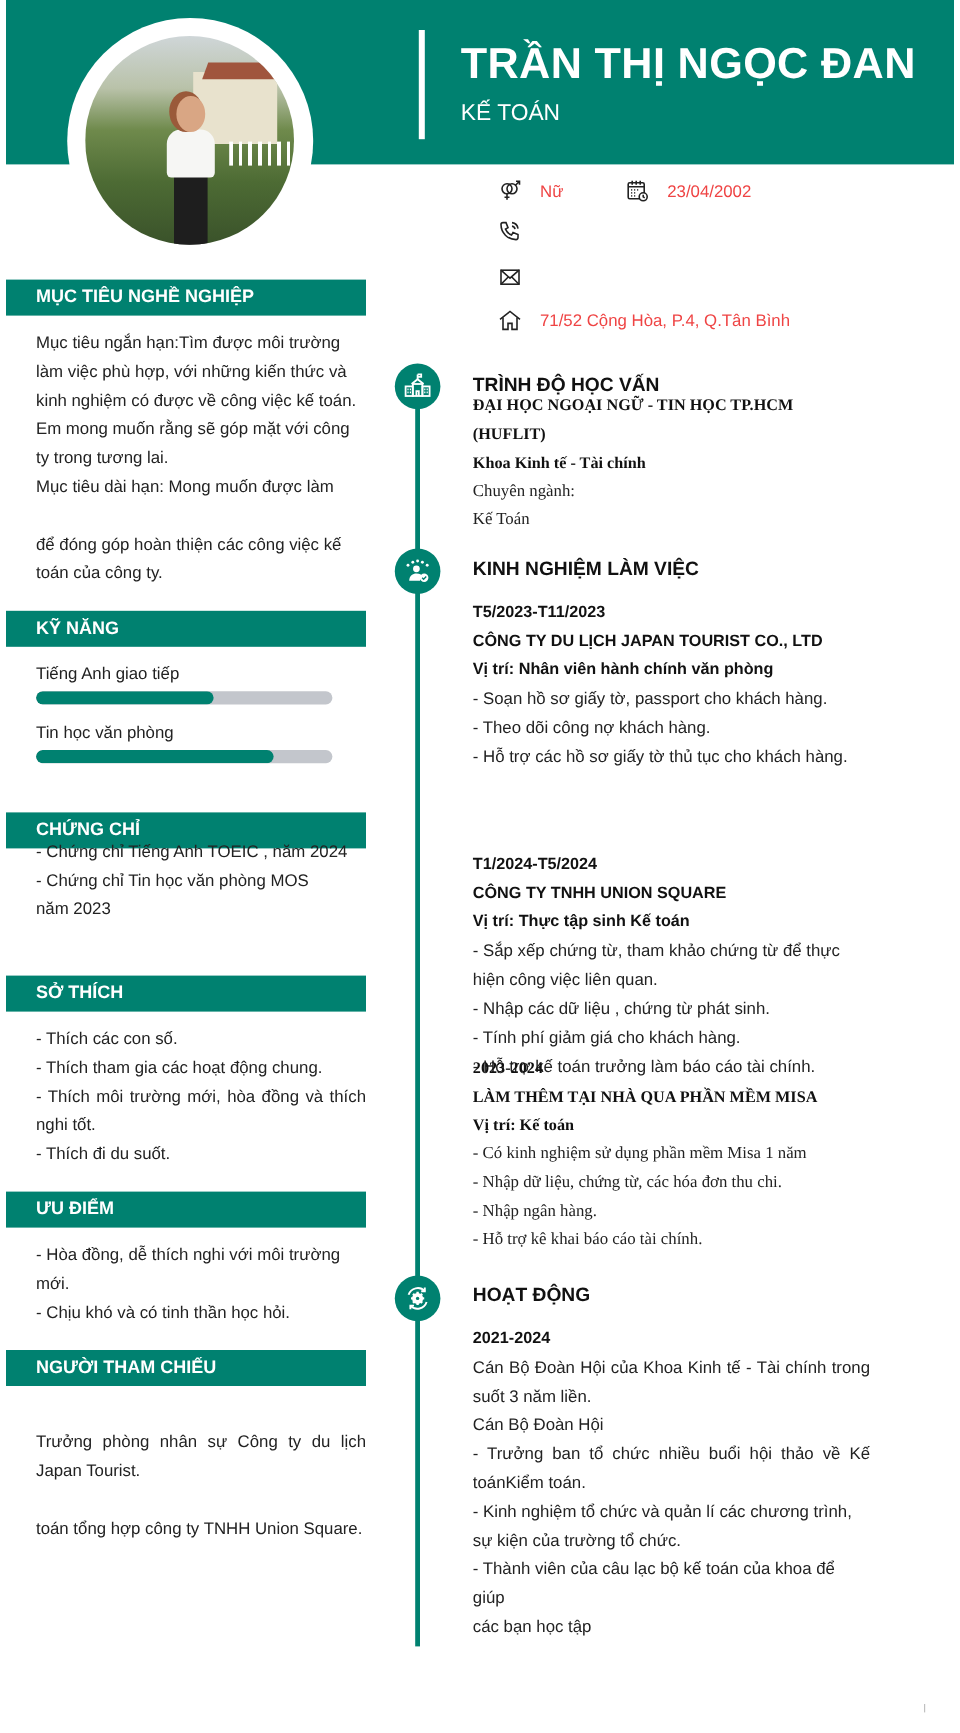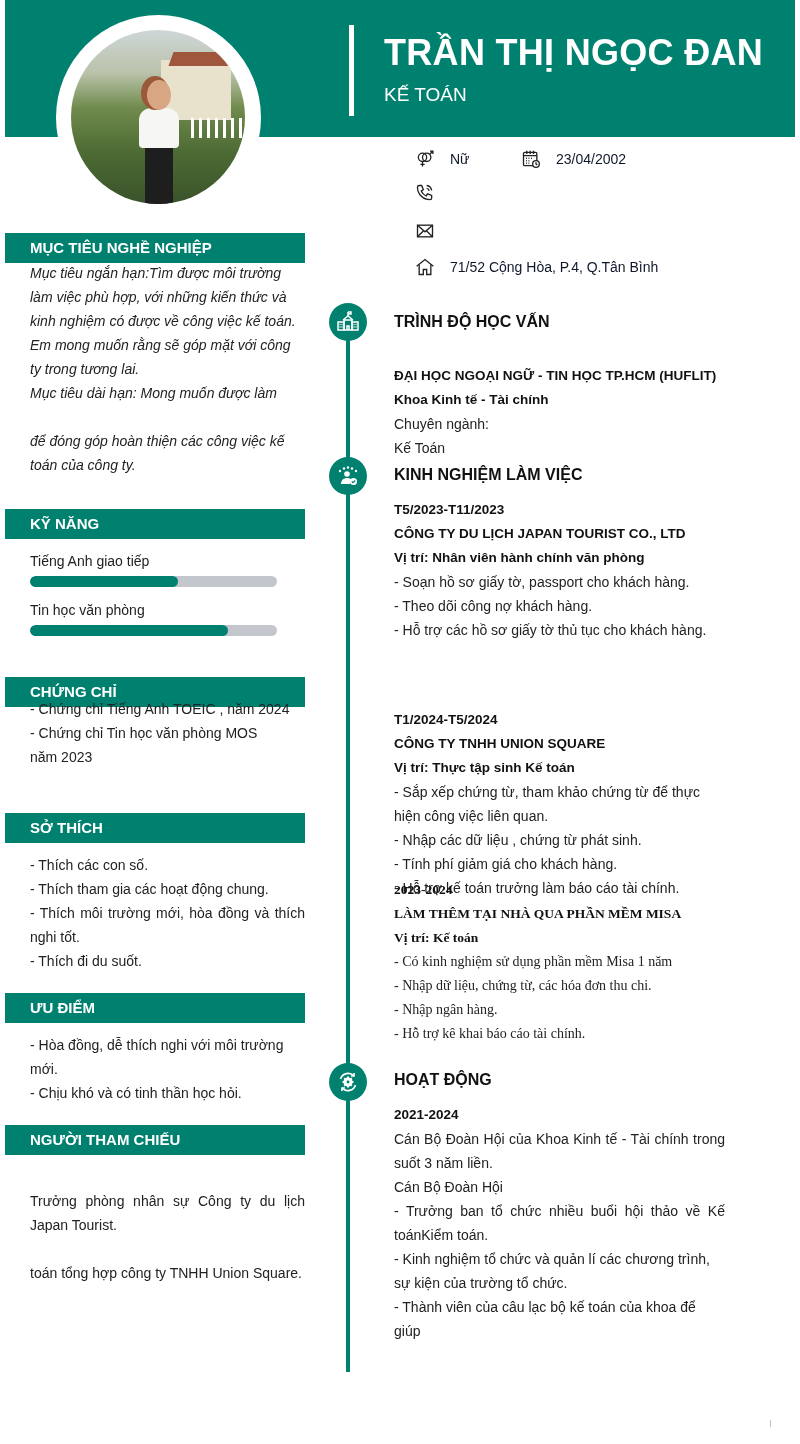--- a/index.html
+++ b/index.html
@@ -19,21 +19,21 @@
     .photo .person-body { position: absolute; left: 68px; top: 78px; width: 40px; height: 40px; background: #f6f6f4; border-radius: 12px 12px 4px 4px; }
     .photo .person-legs { position: absolute; left: 74px; top: 116px; width: 28px; height: 58px; background: #1e1e1e; }
     .photo .person-head { position: absolute; left: 76px; top: 50px; width: 24px; height: 30px; background: #d9a684; border-radius: 50%; box-shadow: -4px -2px 0 2px #9a5a3a; }
     .photo .fence { position: absolute; left: 120px; top: 88px; width: 54px; height: 20px;
       background: repeating-linear-gradient(90deg, #ffffff 0 3px, transparent 3px 8px); }
 
     .name-bar { position: absolute; left: 349px; top: 25px; width: 5px; height: 91px; background: #ffffff; }
     .name { position: absolute; left: 384px; top: 32px; font-size: 36px; font-weight: bold; color: #ffffff; letter-spacing: 0.3px; white-space: nowrap; }
     .job-title { position: absolute; left: 384px; top: 84px; font-size: 19px; color: #ffffff; white-space: nowrap; }
 
-    .contact-row { position: absolute; display: flex; align-items: center; font-size: 14px; color: #0f172a; white-space: nowrap; }
+    .contact-row { position: absolute; display: flex; align-items: center; font-size: 14px; color: #ef4444; white-space: nowrap; }
     .contact-row .ic { width: 22px; height: 22px; display: inline-flex; align-items: center; justify-content: center; margin-right: 14px; }
     .contact-row .ic svg { width: 20px; height: 20px; }
 
     .section-header { position: absolute; left: 5px; width: 300px; height: 30px; background: #008170; color: #ffffff; font-weight: bold; font-size: 15px; padding-left: 25px; line-height: 30px; white-space: nowrap; }
     .text-block { position: absolute; left: 30px; width: 275px; font-size: 14px; line-height: 24px; color: #222; }
     .text-block p { margin: 0; min-height: 24px; }
     .justify p { text-align: justify; text-align-last: left; }
 
     .skill-label { position: absolute; left: 30px; font-size: 14px; color: #222; }
     .skill-track { position: absolute; left: 30px; width: 247px; height: 11px; background: #c3c6cc; border-radius: 6px; overflow: hidden; }
@@ -112,21 +112,21 @@
   <span class="ic">
     <svg viewBox="0 0 24 24" fill="none" stroke="#222" stroke-width="1.6">
         <path d="M2 11L12 3l10 8"></path>
         <path d="M5 9v12h5v-6h4v6h5V9"></path>
       </svg>
   </span>
   <span>71/52 Cộng Hòa, P.4, Q.Tân Bình</span>
 </div>
 
 <div class="section-header" style="top:233px;">MỤC TIÊU NGHỀ NGHIỆP</div>
-<div class="text-block" style="top:261px; width:275px;font-style:italic;">
+<div class="text-block" style="top:273px; width:275px;">
   <p>Mục tiêu ngắn hạn:Tìm được môi trường</p>
   <p>làm việc phù hợp, với những kiến thức và</p>
   <p>kinh nghiệm có được về công việc kế toán.</p>
   <p>Em mong muốn rằng sẽ góp mặt với công</p>
   <p>ty trong tương lai.</p>
   <p>Mục tiêu dài hạn: Mong muốn được làm</p>
   <p></p>
   <p>để đóng góp hoàn thiện các công việc kế</p>
   <p>toán của công ty.</p>
 </div>
@@ -179,21 +179,21 @@
       <path d="M12 2v4M12 2h3v2h-3"></path>
       <path d="M7 10l5-4 5 4"></path>
       <rect x="8" y="10" width="8" height="10"></rect>
       <rect x="2" y="12" width="6" height="8"></rect>
       <rect x="16" y="12" width="6" height="8"></rect>
       <path d="M11 20v-4h2v4"></path>
       <path d="M3.5 14.5h1M5.5 14.5h1M3.5 17h1M5.5 17h1M17.5 14.5h1M19.5 14.5h1M17.5 17h1M19.5 17h1"></path>
     </svg>
 </div>
 <div class="r-title" style="top:313px;">TRÌNH ĐỘ HỌC VẤN</div>
-<div class="r-block" style="top:364px;">
+<div class="r-block" style="top:326px;font-family:Liberation Serif, serif;">
   <p class="b">ĐẠI HỌC NGOẠI NGỮ - TIN HỌC TP.HCM (HUFLIT)</p>
   <p class="b">Khoa Kinh tế - Tài chính</p>
   <p>Chuyên ngành:</p>
   <p>Kế Toán</p>
 </div>
 
 <div class="tl-icon" style="top:457px;">
   <svg viewBox="0 0 24 24" fill="#fff" stroke="none">
       <circle cx="4" cy="7" r="1.2"></circle>
       <circle cx="8" cy="4.5" r="1.2"></circle>
@@ -251,15 +251,16 @@
 <div class="r-block" style="top:1103px;">
   <p class="b">2021-2024</p>
   <p class="justify" style="text-align-last: justify;">Cán Bộ Đoàn Hội của Khoa Kinh tế - Tài chính trong</p>
   <p>suốt 3 năm liền.</p>
   <p>Cán Bộ Đoàn Hội</p>
   <p class="justify" style="text-align-last: justify;">- Trưởng ban tổ chức nhiều buổi hội thảo về Kế</p>
   <p>toánKiểm toán.</p>
   <p>- Kinh nghiệm tổ chức và quản lí các chương trình,</p>
   <p>sự kiện của trường tổ chức.</p>
   <p>- Thành viên của câu lạc bộ kế toán của khoa để giúp</p>
+  <p>các bạn học tập</p>
 </div>
 
 <div class="page-mark"></div>
 
 </body></html>

